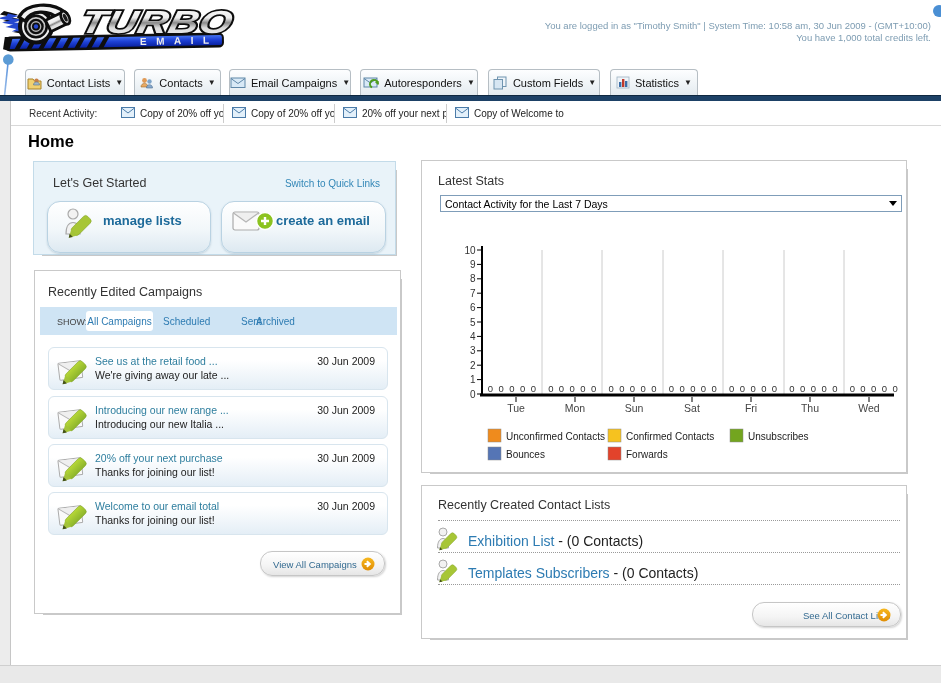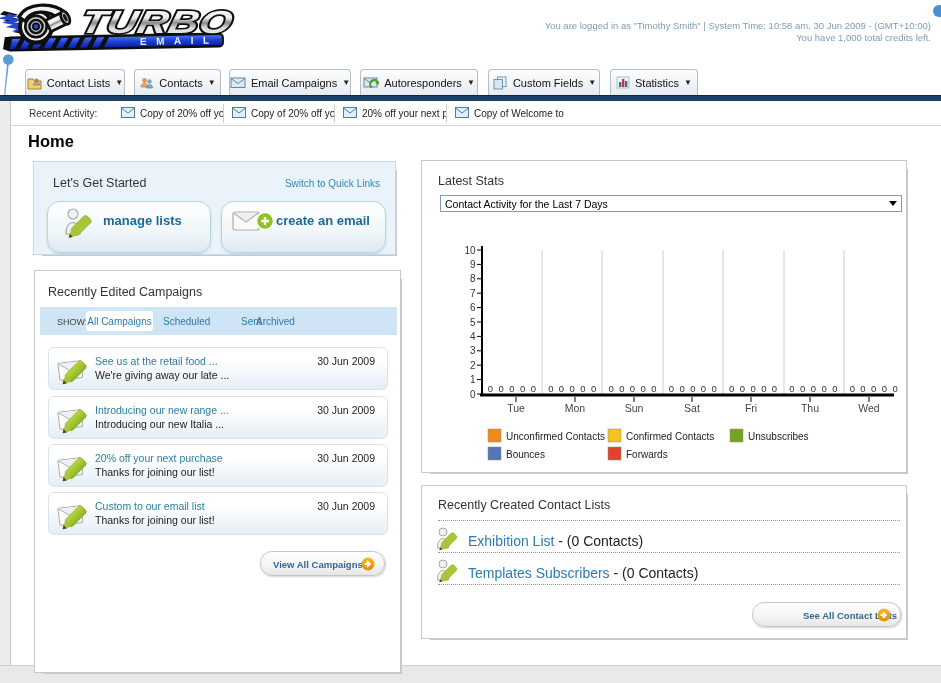--- a/index.html
+++ b/index.html
@@ -51,21 +51,21 @@
 
 .citem { position:absolute; left:13px; width:340px; height:43px; border:1px solid #d8e5ee; border-radius:6px;
   background:linear-gradient(#ffffff 30%,#e4eef6); font-size:10.5px; }
 .citem .t { position:absolute; left:46px; top:7px; color:#2e7e9e; }
 .citem .s { position:absolute; left:46px; top:21px; color:#222; }
 .citem .d { position:absolute; right:12px; top:7px; color:#222; }
 .citem svg { position:absolute; left:7px; top:5px; }
 
 .wbtn { position:absolute; height:25px; border:1px solid #c6c6c6; border-radius:12px;
   background:linear-gradient(#ffffff,#f4f4f4 60%,#e6e6e6); box-shadow:1px 1px 2px rgba(0,0,0,.18);
-  font-size:9.5px; font-weight:bold; color:#336a90; }
+  font-size:9.5px; font-weight:normal; color:#336a90; }
 .wbtn span { position:absolute; top:7px; left:12px; white-space:nowrap; }
 .wbtn svg { position:absolute; right:9px; top:5px; }
 
 #sel { position:absolute; left:18px; top:34px; width:462px; height:17px; border:1px solid #7f9db9; background:#fff; font-size:10.5px; color:#000; }
 #sel .tx { position:absolute; left:4px; top:2px; }
 #sel .ar { position:absolute; right:4px; top:5px; width:0; height:0; border:4px solid transparent; border-top:5px solid #000; }
 .dotline { position:absolute; left:16px; width:462px; border-top:1px dotted #9a9a9a; }
 .litem { position:absolute; font-size:14px; }
 .litem a { color:#2d7bb2; }
 .litem span { color:#222; }
@@ -229,21 +229,21 @@
         <svg style="position:absolute;left:10px;top:6px;" width="42" height="28" viewBox="0 0 42 28">
           <rect x="1" y="4" width="26" height="18" rx="2" fill="#fafafa" stroke="#ababab" stroke-width="1.2"></rect>
           <path d="M1.5 5l12.5 9L26.5 5" fill="#efefef" stroke="#b5b5b5" stroke-width="1.2"></path>
           <circle cx="33" cy="13" r="8.5" fill="#8cc320" stroke="#fff" stroke-width="1.5"></circle>
           <path d="M29 13h8M33 9v8" stroke="#fff" stroke-width="2.4"></path>
         </svg>
         <span style="left:54px;">create an email</span>
       </div>
   </div>
 
-  <div id="p2" class="panel" style="left:34px;top:270px;width:367px;height:403px;">
+  <div id="p2" class="panel" style="left:34px;top:270px;width:367px;height:344px;">
     <div class="ptitle" style="left:13px;top:14px;">Recently Edited Campaigns</div>
     <div id="showbar">
       <span class="sh">SHOW:</span>
       <span class="pill"><a href="#">All Campaigns</a></span>
       <a href="#" style="position:absolute;left:123px;top:9px;">Scheduled</a>
       <a href="#" style="position:absolute;left:181px;top:9px;margin-left:20px;">Sent</a>
       <a href="#" style="position:absolute;left:216px;top:9px;">Archived</a>
     </div>
     <div class="citem" style="top:76px;">
         <svg width="40" height="33" viewBox="0 0 40 33">
@@ -322,21 +322,21 @@
           <g transform="rotate(-7 14 19)">
             <rect x="3" y="9" width="23" height="17" rx="1" fill="#fafafa" stroke="#ababab" stroke-width="1"></rect>
             <path d="M3.5 9.5l11 8.5 11-8.5" fill="#efefef" stroke="#b5b5b5" stroke-width="1"></path>
           </g>
           <g transform="rotate(-45 13 25)">
             <rect x="11" y="20" width="23" height="10" rx="3" fill="url(#pg)" stroke="#85a62b" stroke-width="0.6"></rect>
             <polygon points="4,25 12,20.6 12,29.4" fill="#a4c338"></polygon>
             <polygon points="4,25 7.6,22.6 7.6,27.4" fill="#44511a"></polygon>
           </g>
         </svg>
-        <span class="t">Custom to our email list</span>
+        <span class="t">Welcome to our email total</span>
         <span class="s">Thanks for joining our list!</span>
         <span class="d">30 Jun 2009</span>
       </div>
     <div class="wbtn" style="left:225px;top:280px;width:125px;">
         <span>View All Campaigns</span>
         <svg width="14" height="14" viewBox="0 0 14 14">
           <defs>
             <linearGradient id="og" x1="0" y1="0" x2="0" y2="1">
               <stop offset="0" stop-color="#f7b81f"></stop>
               <stop offset="1" stop-color="#e08d04"></stop>

